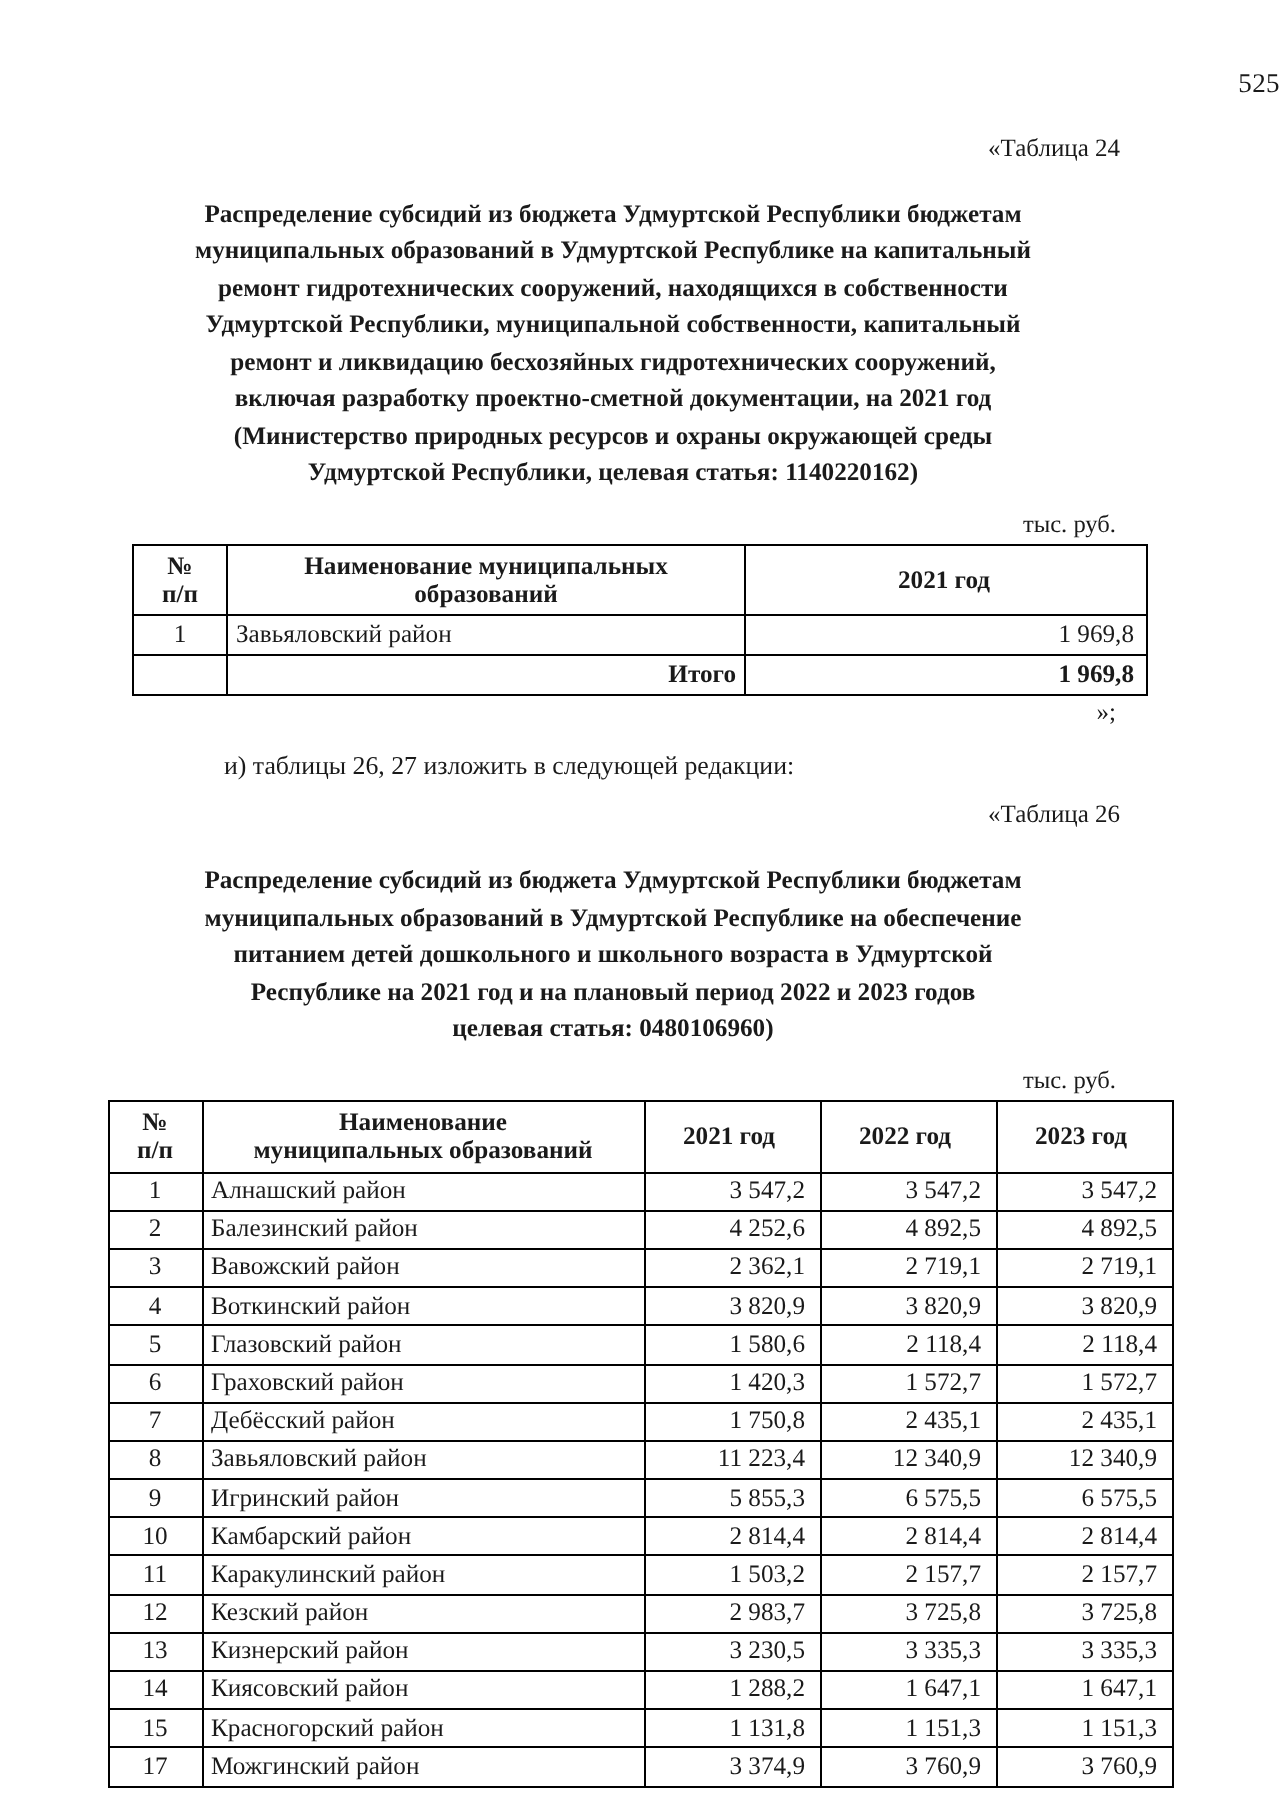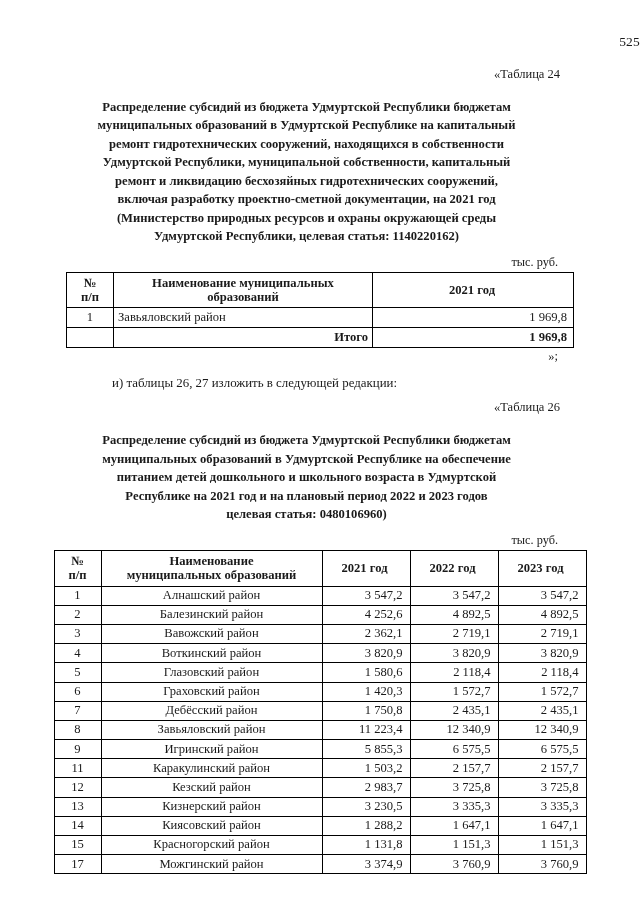--- a/index.html
+++ b/index.html
@@ -83,21 +83,21 @@
   #table-24 .c-name  { width: 250px; text-align: left; }
   #table-24 .c-val   { width: 190px; text-align: right; padding-right: 6px; }
   #table-24 .h-name  { text-align: center; }
   #table-24 td.c-num { height: 17px; }
   #table-24 .total-label { font-weight: bold; text-align: right; }
   #table-24 .total-val   { font-weight: bold; text-align: right; }
 
   
   #table-26 { width: 478px; }
   #table-26 .c-num  { width: 38px;  text-align: center; }
-  #table-26 .c-name { width: 212px; text-align: center; }
+  #table-26 .c-name { width: 212px; text-align: left; }
   #table-26 .c-y    { width: 76px;  text-align: right; padding-right: 7px; }
   #table-26 .h-name { text-align: center; }
   #table-26 .h-y    { text-align: center; }
   #table-26 tbody td { height: 16.2px; line-height: 1.05; }
 
   
   .closing-mark {
     text-align: right;
     font-size: 12.5px;
     padding-right: 82px;
@@ -251,20 +251,27 @@
           <td class="c-y">12 340,9</td>
         </tr>
         <tr>
           <td class="c-num">9</td>
           <td class="c-name">Игринский район</td>
           <td class="c-y">5 855,3</td>
           <td class="c-y">6 575,5</td>
           <td class="c-y">6 575,5</td>
         </tr>
         <tr>
+          <td class="c-num">10</td>
+          <td class="c-name">Камбарский район</td>
+          <td class="c-y">2 814,4</td>
+          <td class="c-y">2 814,4</td>
+          <td class="c-y">2 814,4</td>
+        </tr>
+        <tr>
           <td class="c-num">11</td>
           <td class="c-name">Каракулинский район</td>
           <td class="c-y">1 503,2</td>
           <td class="c-y">2 157,7</td>
           <td class="c-y">2 157,7</td>
         </tr>
         <tr>
           <td class="c-num">12</td>
           <td class="c-name">Кезский район</td>
           <td class="c-y">2 983,7</td>

